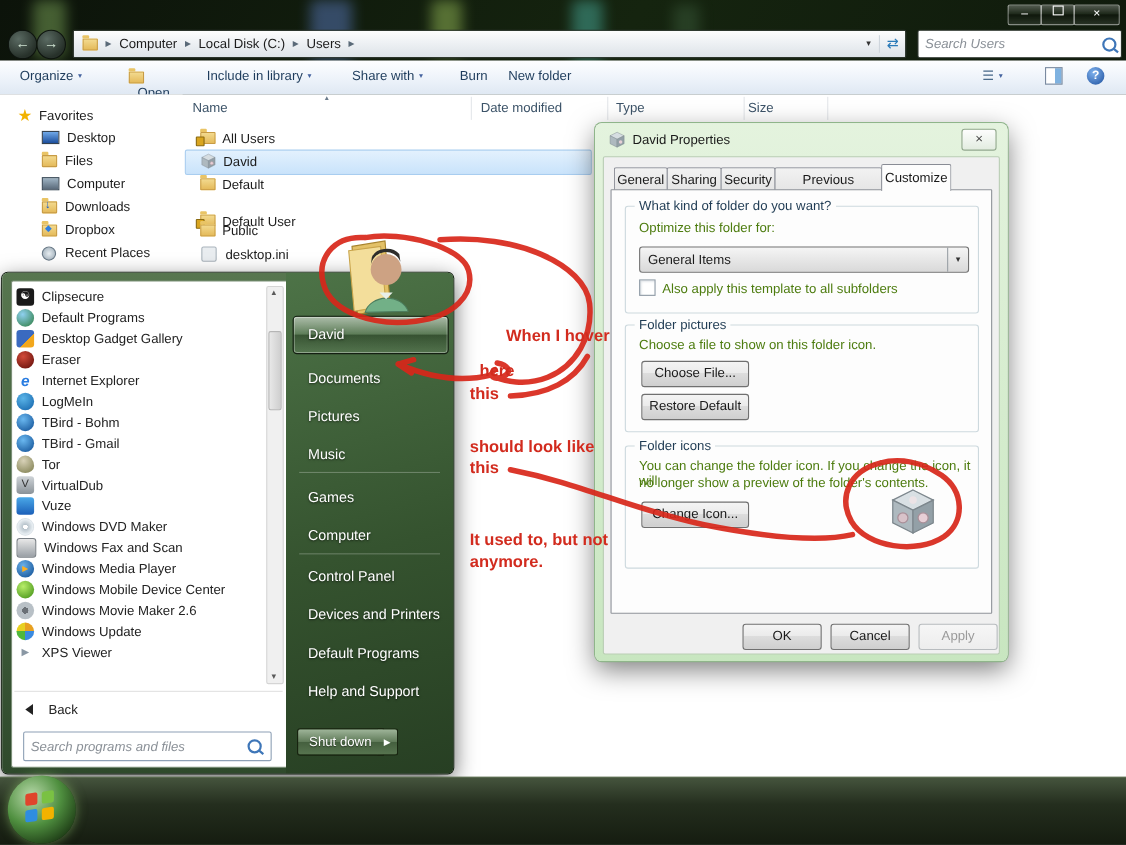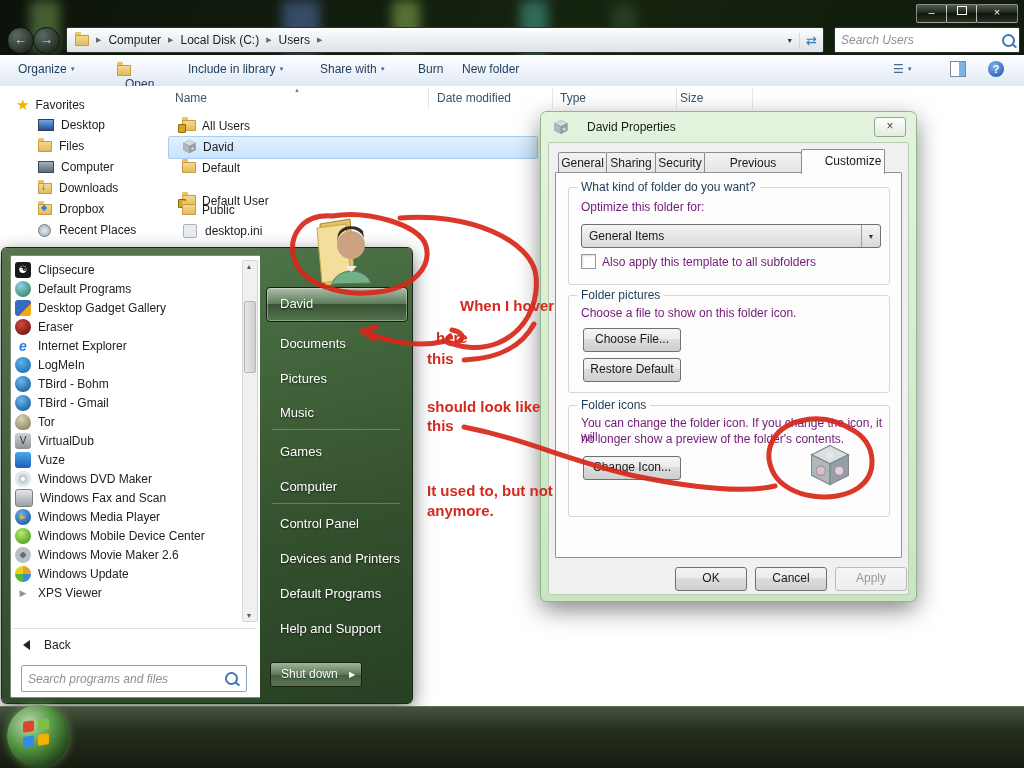--- a/index.html
+++ b/index.html
@@ -72,31 +72,31 @@
     box-shadow:0 0 0 1px rgba(255,255,255,.35) inset;}
   .shut{position:absolute;left:10px;top:414px;height:23px;border:1px solid #17230f;border-radius:3px 0 0 3px;
     background:linear-gradient(#9fb59a,#5f7a58 50%,#45603f 52%,#587550);color:#fff;font-size:12px;line-height:22px;
     padding:0 10px;text-shadow:0 1px 1px rgba(0,0,0,.5);}
   .shutarrow{position:absolute;left:83px;top:414px;width:18px;height:23px;border:1px solid #17230f;border-left:0;border-radius:0 3px 3px 0;
     background:linear-gradient(#9fb59a,#5f7a58 50%,#45603f 52%,#587550);color:#fff;font-size:8px;text-align:center;line-height:23px;}
 
   
   .dlg{position:absolute;left:541px;top:112px;width:375px;height:489px;border-radius:6px;
     background:linear-gradient(#e4f3de,#c8e6c0);box-shadow:0 0 0 1px #8fb58a,0 8px 24px rgba(0,0,0,.5);}
-  .dlgtitle{position:absolute;left:12px;top:7px;display:flex;align-items:center;color:#1a1a1a;font-size:12px;gap:12px;}
+  .dlgtitle{position:absolute;left:12px;top:7px;display:flex;align-items:center;color:#1a1a1a;font-size:12px;}
   .dlgclose{position:absolute;right:10px;top:5px;width:30px;height:18px;border:1px solid #93a88f;border-radius:3px;
     background:linear-gradient(#fdfdfd,#e2ece0);color:#444;text-align:center;line-height:16px;font-size:12px;}
   .dlginner{position:absolute;left:7px;top:30px;width:359px;height:451px;background:#f0f0f0;border:1px solid #b9cdb4;border-radius:2px;}
   .tab{position:absolute;top:9px;height:20px;border:1px solid #898c95;border-bottom:0;border-radius:2px 2px 0 0;
     background:linear-gradient(#f2f2f2,#e5e5e5);color:#1a1a1a;font-size:12px;text-align:center;line-height:20px;}
   .tabactive{top:6px;height:24px;background:#fdfdfd;z-index:3;line-height:22px;}
   .tabpage{position:absolute;left:6px;top:29px;width:345px;height:384px;background:#fdfdfd;border:1px solid #8e9299;border-radius:1px;}
   .grp{position:absolute;border:1px solid #cdd9de;border-radius:3px;}
   .grp .legend{position:absolute;left:8px;top:-8px;background:#fdfdfd;padding:0 4px;color:#1f3b53;font-size:12px;}
-  .gtext{position:absolute;color:#701a75;font-size:12px;}
+  .gtext{position:absolute;color:#4d7c0f;font-size:12px;}
   .btn{position:absolute;height:22px;border:1px solid #707070;border-radius:3px;font-size:12px;color:#1a1a1a;
     background:linear-gradient(#f4f4f4,#ebebeb 45%,#dddddd 46%,#cfcfcf);text-align:center;line-height:21px;}
   .btn.dis{border-color:#b8bcbf;color:#9a9a9a;background:linear-gradient(#f6f6f6,#ededed);}
   .combo{position:absolute;left:23px;top:40px;width:298px;height:22px;border:1px solid #707070;border-radius:3px;
     background:linear-gradient(#f5f5f5,#e8e8e8 45%,#d9d9d9);display:flex;align-items:center;}
   .combo .val{flex:1;padding-left:7px;color:#1a1a1a;}
   .combo .cbtn{width:18px;height:100%;display:flex;align-items:center;justify-content:center;color:#333;font-size:7px;border-left:1px solid #9aa0a6;}
   .chk{position:absolute;width:13px;height:13px;background:#fff;border:1px solid #8e9aa5;box-shadow:inset 1px 1px 2px #d8dde2;}
 
   
@@ -378,21 +378,21 @@
         <circle cx="28" cy="25" r="4" fill="#e7cfd6"></circle>
       </svg>
     <span>David Properties</span>
   </div>
   <div class="dlgclose">×</div>
   <div class="dlginner">
     <div class="tab" style="left:9px;width:47px;">General</div>
     <div class="tab" style="left:57px;width:48px;">Sharing</div>
     <div class="tab" style="left:106px;width:48px;">Security</div>
     <div class="tab" style="left:155px;width:96px;">Previous Versions</div>
-    <div class="tab tabactive" style="left:252px;width:62px;padding-left:20px;">Customize</div>
+    <div class="tab tabactive" style="left:252px;width:62px;">Customize</div>
 
     <div class="tabpage">
       <div class="grp" style="left:12px;top:14px;width:320px;height:96px;">
         <span class="legend">What kind of folder do you want?</span>
         <div class="gtext" style="left:12px;top:12px;">Optimize this folder for:</div>
         <div class="combo" style="left:12px;top:36px;">
           <span class="val">General Items</span>
           <span class="cbtn">▼</span>
         </div>
         <span class="chk" style="left:12px;top:66px;"></span>

